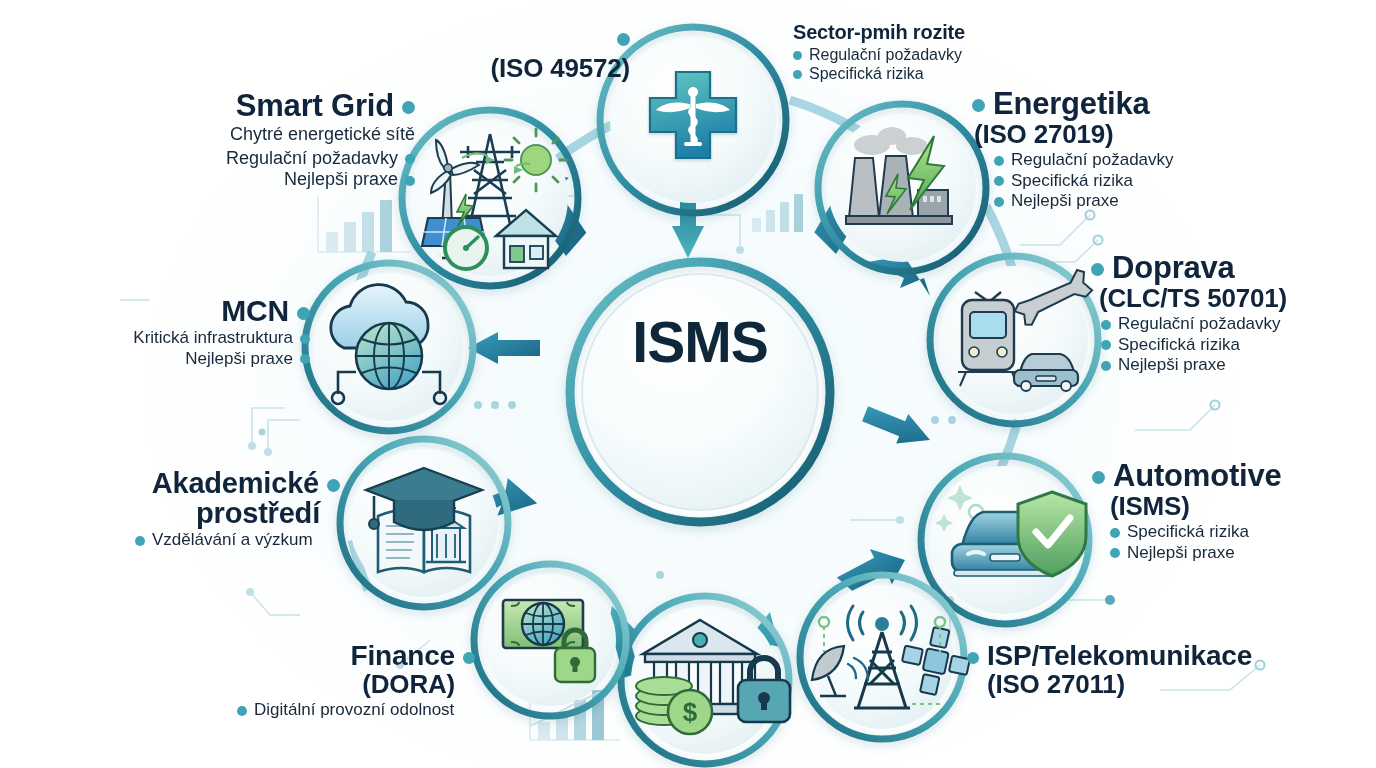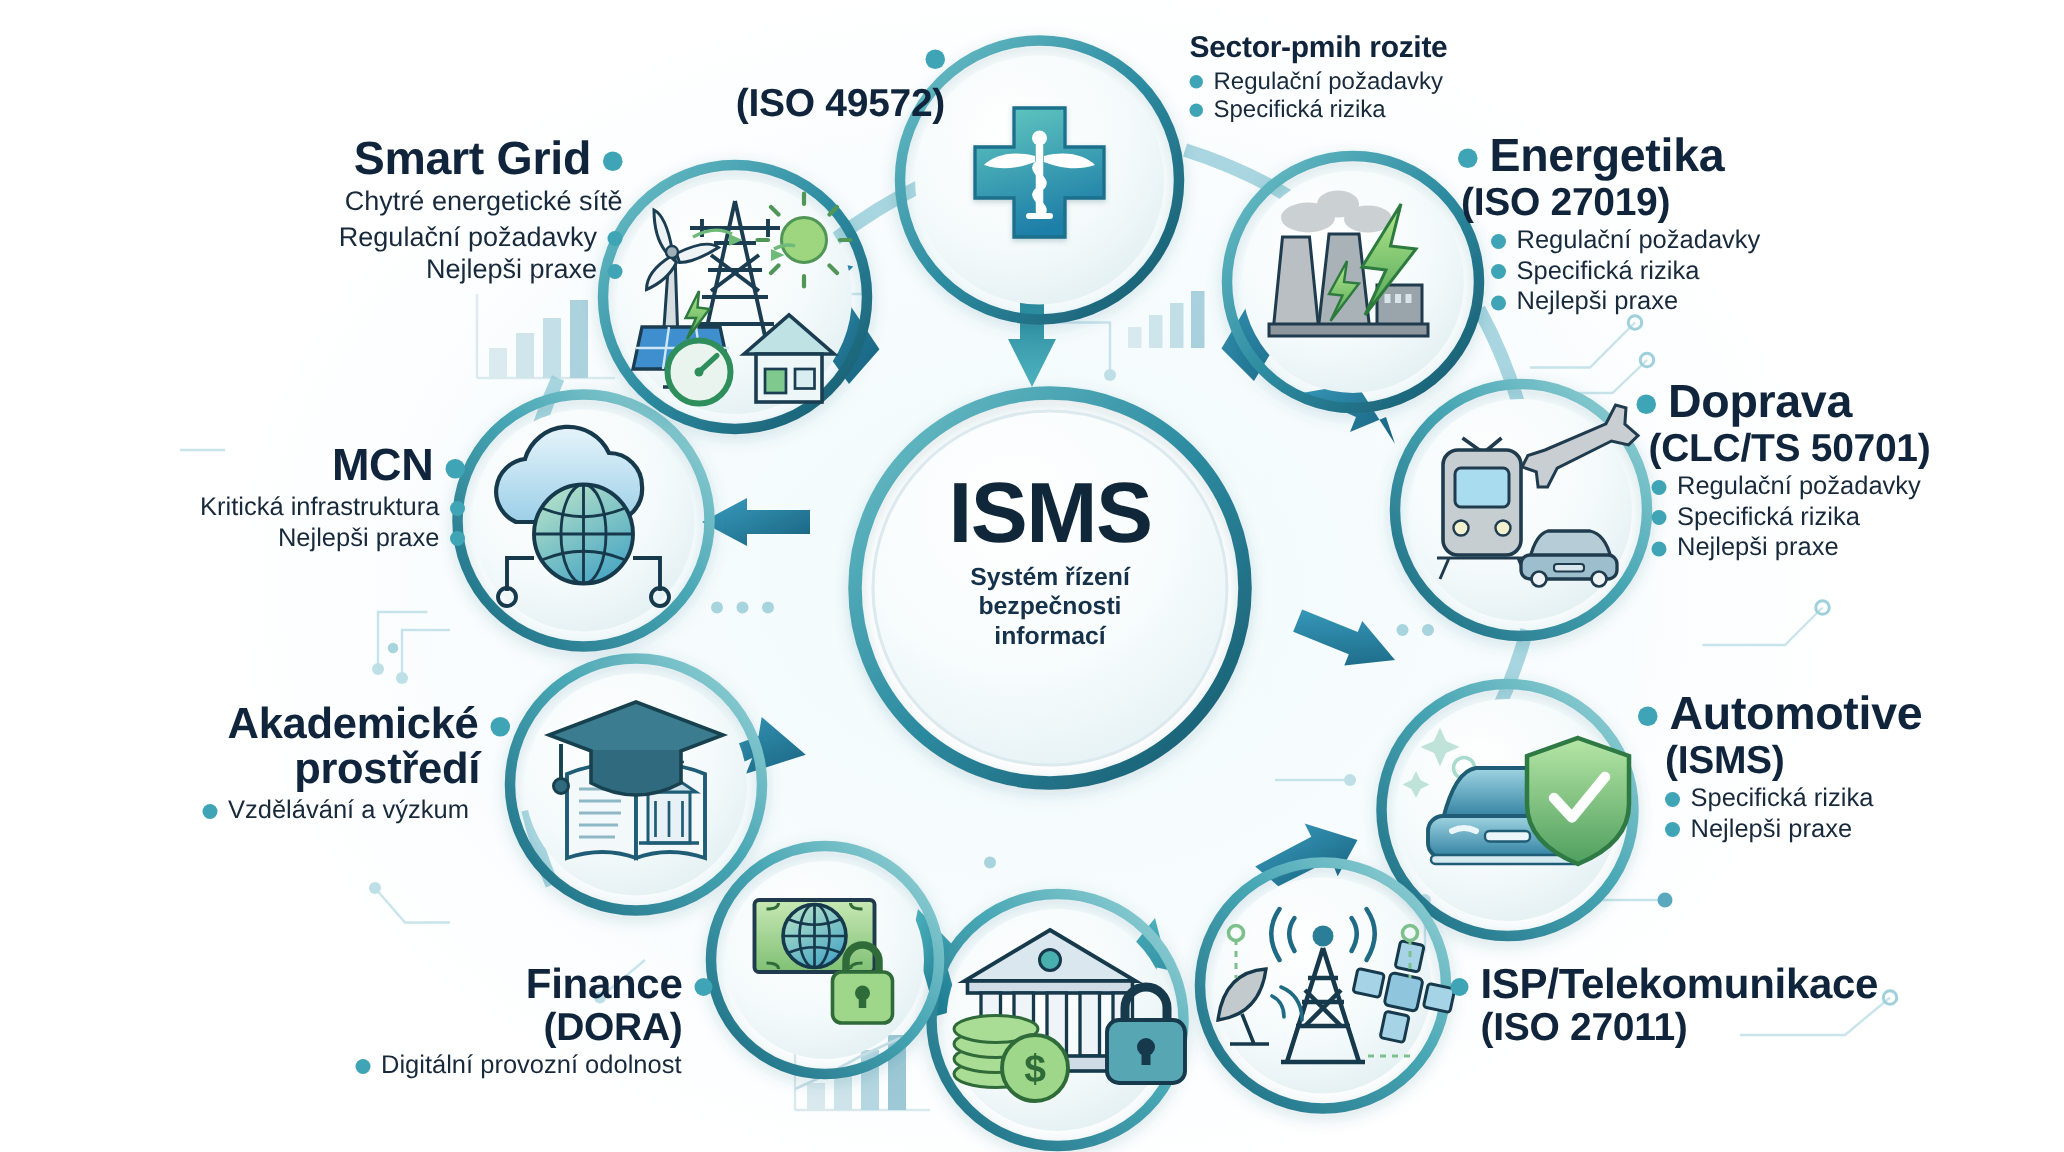--- a/index.html
+++ b/index.html
@@ -495,25 +495,20 @@
     <g>
       <circle cx="700" cy="392" r="134" fill="#ffffff" opacity="0.92"></circle>
       <circle cx="700" cy="392" r="130" fill="none" stroke="url(#ringGrad)" stroke-width="9" filter="url(#softShadow)"></circle>
       <circle cx="700" cy="392" r="118" fill="url(#centerDisc)"></circle>
       <circle cx="700" cy="392" r="118" fill="none" stroke="#dce9ee" stroke-width="2"></circle>
     </g>
   </svg>
 
   <div class="lbl" style="left:570px;top:315px;width:260px;text-align:center;">
     <div style="font-size:57px;font-weight:bold;line-height:0.98;letter-spacing:-1px;color:#0f2739;">ISMS</div>
-    <div style="margin-top:5px;">
-      <div style="font-size:16.5px;font-weight:bold;line-height:1.18;color:#16314a;">Systém řízení</div>
-      <div style="font-size:16.5px;font-weight:bold;line-height:1.18;color:#16314a;">bezpečnosti</div>
-      <div style="font-size:16.5px;font-weight:bold;line-height:1.18;color:#16314a;">informací</div>
-    </div>
   </div>
 
   <div class="lbl l-align bul-l" style="left:793px;top:22px;">
     <div class="ttl" style="font-size:20px;">Sector-pmih rozite</div>
     <ul>
       <li style="font-size:16px;">
         <span class="dot" style="width:9px;height:9px;"></span><span>Regulační požadavky</span>
       </li>
       <li style="font-size:16px;">
         <span class="dot" style="width:9px;height:9px;"></span><span>Specifická rizika</span>

